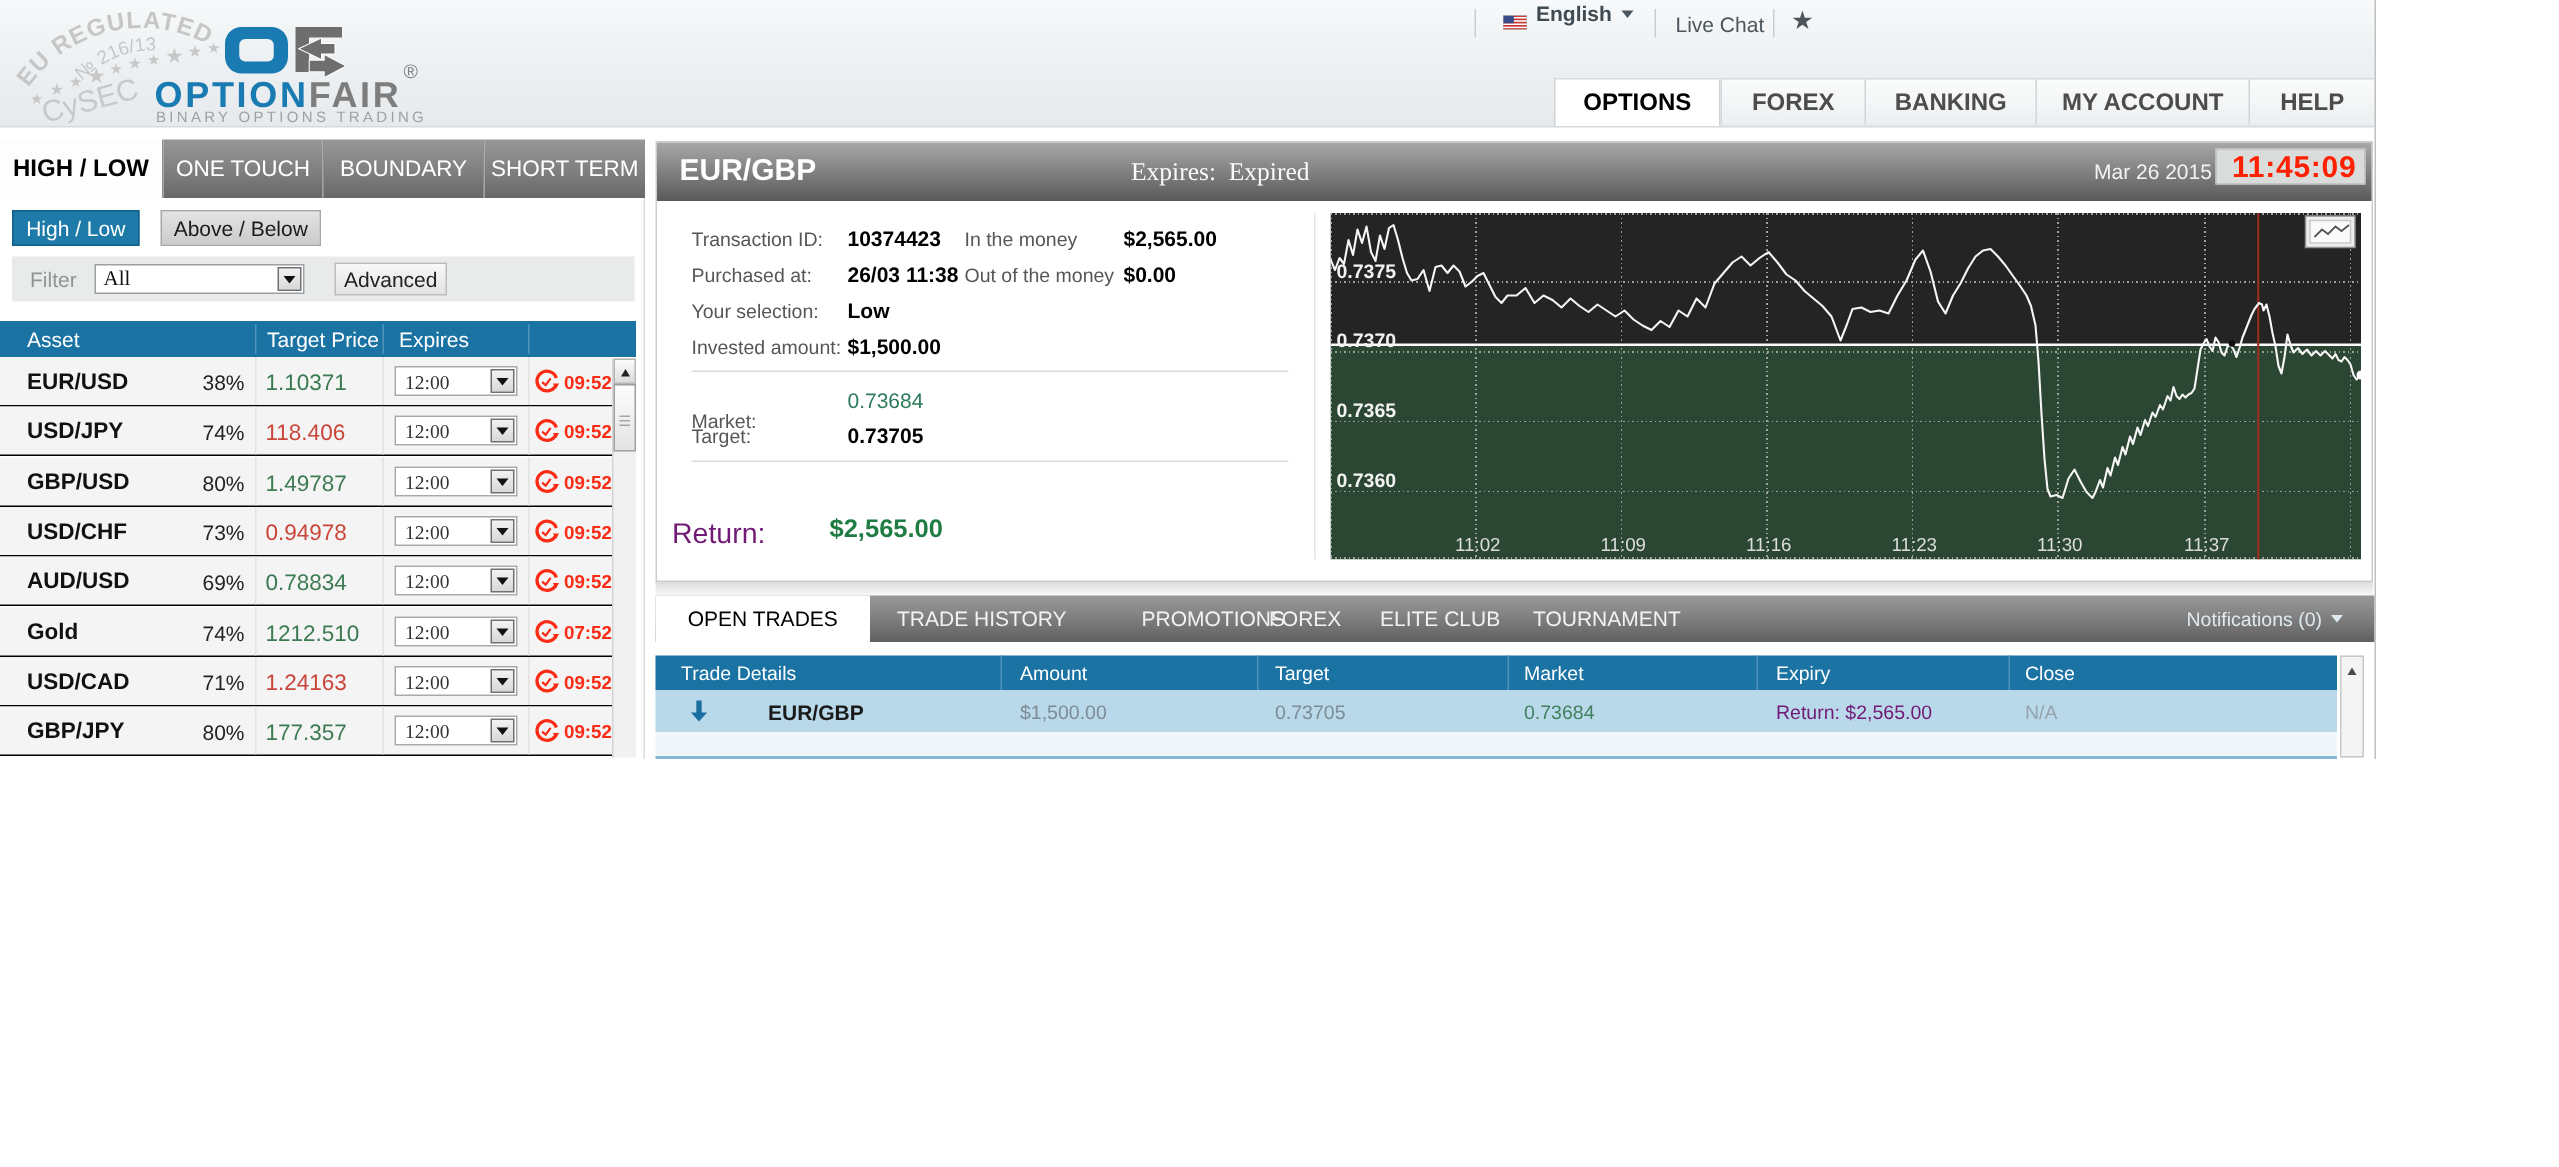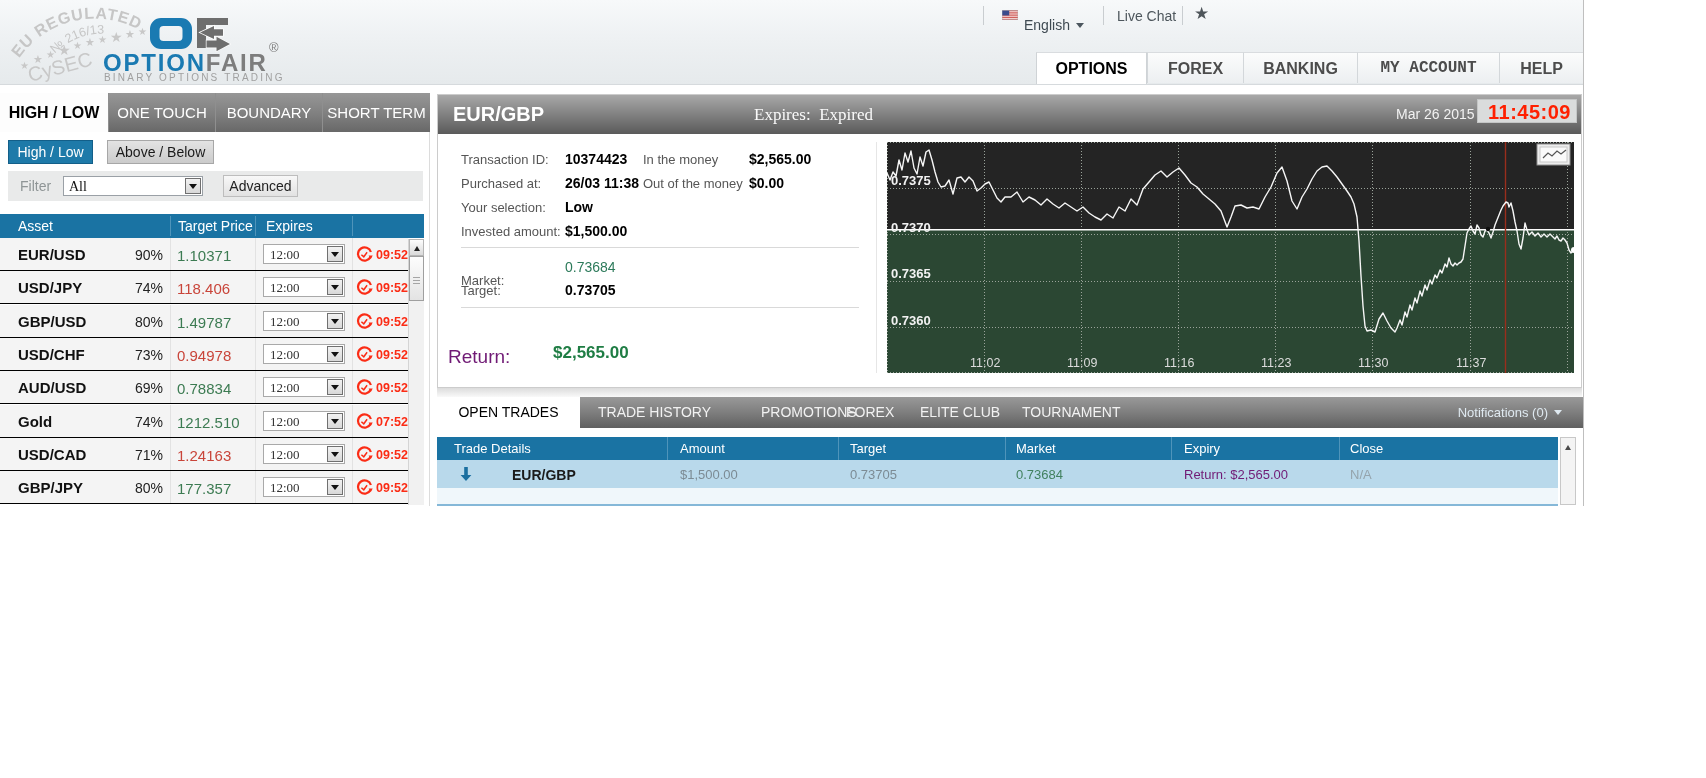--- a/index.html
+++ b/index.html
@@ -2,21 +2,21 @@
 <html><head><meta charset="utf-8">
 <style>
 html,body{margin:0;padding:0;background:#fff;}
 body{width:1706px;height:778px;font-family:"Liberation Sans",sans-serif;overflow:hidden;}
 #page{position:relative;width:1706px;height:778px;}
 .abs{position:absolute;}
 
 #hdr{position:absolute;left:0;top:0;width:1583px;height:84px;background:linear-gradient(180deg,#f7f9fa 0%,#eef1f3 45%,#e6eaec 100%);border-bottom:1px solid #d6dadd;}
 #langbar{position:absolute;top:0;left:975px;height:30px;font-size:14px;color:#555;}
 .vsep{position:absolute;top:6px;height:19px;width:1px;background:#c9cdd0;}
-#eng{position:absolute;left:49px;top:17px;font-weight:normal;color:#3f4a52;text-align:right;}
+#eng{position:absolute;left:49px;top:1px;font-weight:bold;color:#3f4a52;text-align:right;}
 #livechat{position:absolute;left:142px;top:8px;color:#4d565c;font-size:14px;}
 #star{position:absolute;left:219px;top:3px;font-size:17px;color:#4e555a;}
 .caret{display:inline-block;width:0;height:0;border-left:4px solid transparent;border-right:4px solid transparent;border-top:5px solid #4c565e;vertical-align:middle;margin-left:6px;margin-bottom:2px;}
 
 .navtab{position:absolute;top:52px;height:31px;line-height:31px;text-align:center;font-size:16px;font-weight:bold;color:#4c4c4c;background:linear-gradient(180deg,#fbfcfc,#eceff1);border-left:1px solid #d3d7da;border-top:1px solid #d9dcdf;box-sizing:border-box;}
 .navtab.active{background:#fff;color:#000;height:32px;border-left:1px solid #cfd3d6;border-right:1px solid #cfd3d6;z-index:3;}
 
 #sidebar{position:absolute;left:0;top:93px;width:430px;height:413px;background:#fff;border-right:1px solid #dcdcdc;box-sizing:border-box;}
 .stab{position:absolute;top:0;height:39px;line-height:39px;text-align:center;font-size:15px;color:#fff;background:linear-gradient(180deg,#979797 0%,#7f7f7f 55%,#686868 100%);border-left:1px solid #8f8f8f;box-sizing:border-box;}
 .stab.active{background:#fdfdfd;color:#000;font-weight:bold;font-size:16px;border-left:none;}
@@ -127,21 +127,21 @@
         </svg>
       <span id="eng">English<span class="caret"></span></span>
       <div class="vsep" style="left:128px;"></div>
       <span id="livechat">Live Chat</span>
       <div class="vsep" style="left:207px;"></div>
       <span id="star">★</span>
     </div>
     <div class="navtab active" style="left:1036px;width:111px;">OPTIONS</div>
     <div class="navtab" style="left:1147px;width:96px;">FOREX</div>
     <div class="navtab" style="left:1243px;width:114px;">BANKING</div>
-    <div class="navtab" style="left:1357px;width:142px;font-family:Liberation Mono, monospace;">MY ACCOUNT</div>
+    <div class="navtab" style="left:1357px;width:142px;">MY ACCOUNT</div>
     <div class="navtab" style="left:1499px;width:84px;border-right:none;">HELP</div>
   </div>
 
   <div id="sidebar">
     <div class="stab active" style="left:0;width:108px;">HIGH / LOW</div>
     <div class="stab" style="left:108px;width:107px;">ONE TOUCH</div>
     <div class="stab" style="left:215px;width:107px;">BOUNDARY</div>
     <div class="stab" style="left:322px;width:108px;">SHORT TERM</div>
     <div id="btnHL">High / Low</div>
     <div id="btnAB">Above / Below</div>
@@ -162,21 +162,21 @@
           </div>
         </div>
       <div id="btnAdv">Advanced</div>
     </div>
     <div id="arows">
         <div class="arow" style="top:145.0px;">
   <div class="csep" style="left:170px;"></div>
           <div class="csep" style="left:255px;"></div>
           <div class="csep" style="left:352px;"></div>
   <span class="nm">EUR/USD</span>
-          <span class="pc">90%</span>
+          <span class="pc">38%</span>
           <span class="pr g">1.10371</span>
   <div class="sel12">
             <span class="txt">12:00</span>
             <div class="selbtn">
               <div class="tri"></div>
             </div>
           </div>
   <div class="clk"><svg width="17" height="17" viewBox="0 0 17 17">
               <path d="M14.6,10.8 A 6.6,6.6 0 1 1 14.9,6.0" fill="none" stroke="#fb2c15" stroke-width="2.2"></path>
               <path d="M12.6,9.6 h4.1 l-2.0,3.6 z" fill="#fb2c15"></path>

